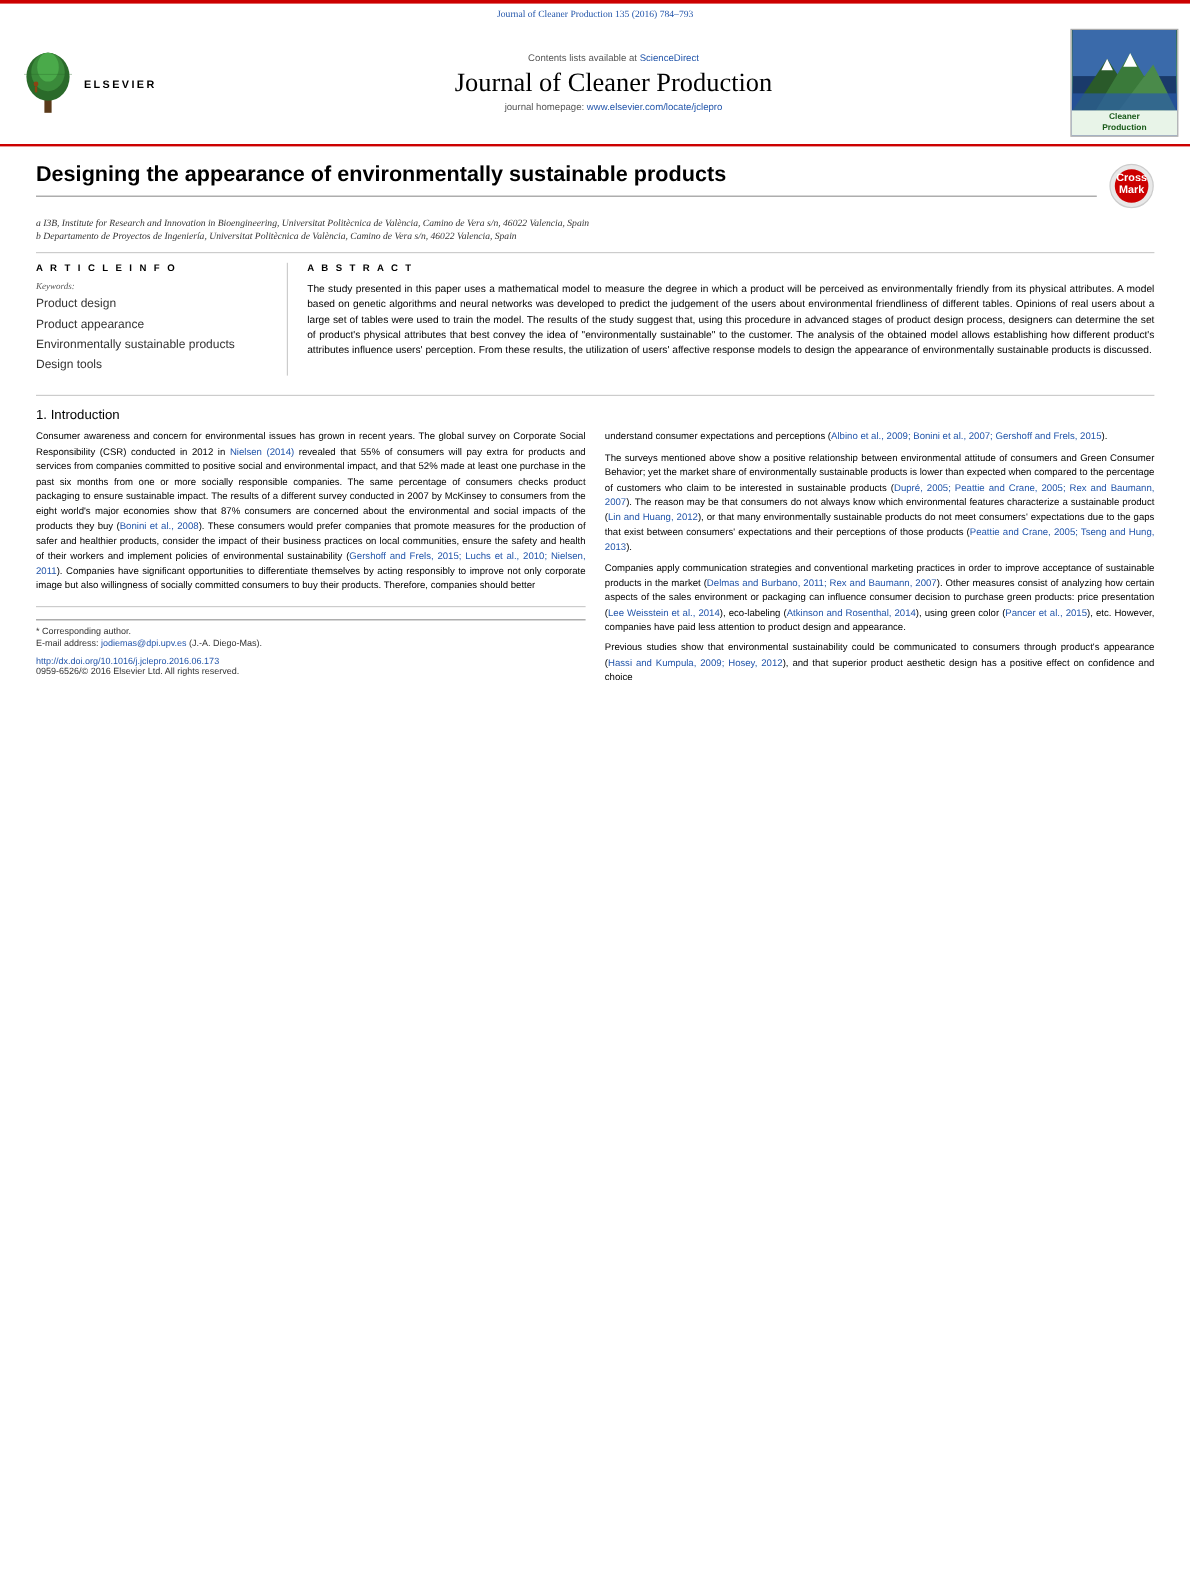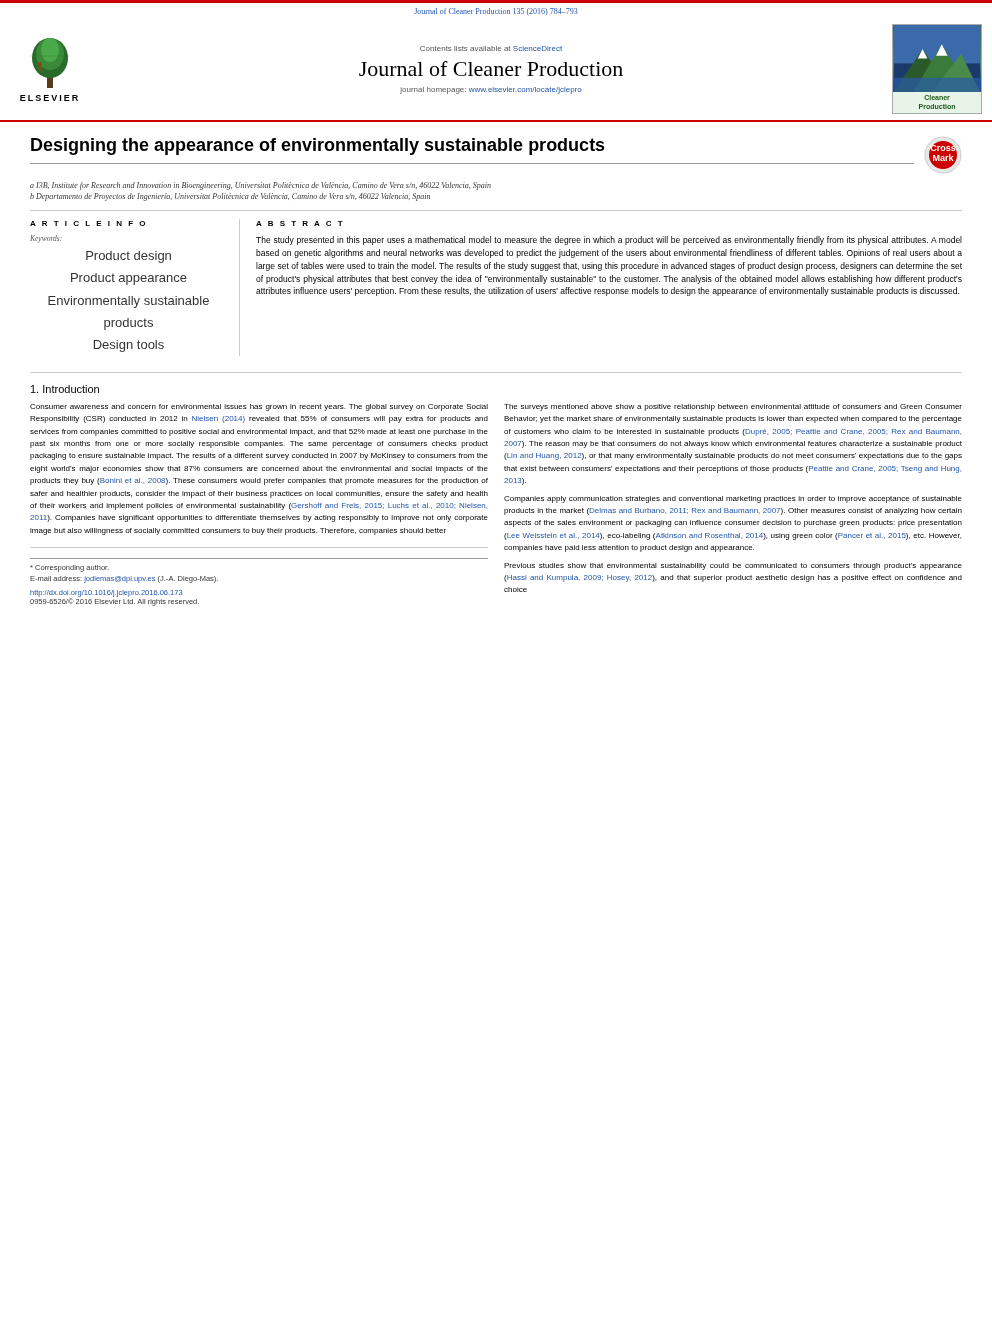--- a/index.html
+++ b/index.html
@@ -24,21 +24,21 @@
       margin-bottom: 2px;
     }
     .header-inner {
       display: flex;
       align-items: center;
       padding: 6px 10px;
       gap: 8px;
     }
     .elsevier-logo {
       display: flex;
-      flex-direction: column;
+      flex-direction: row;
       align-items: center;
       min-width: 80px;
     }
     .elsevier-tree {
       width: 60px;
       height: 55px;
     }
     .elsevier-text {
       font-size: 9px;
       font-weight: bold;
@@ -170,25 +170,24 @@
     .info-date {
       font-size: 7.5px;
       color: #333;
       line-height: 1.5;
       font-family: Arial, sans-serif;
     }
     .keywords-block {
       margin-top: 6px;
     }
     .keyword-item {
-      font-size: 13px;
+      font-size: 10px;
       color: #333;
       line-height: 1.7;
       font-family: Arial, sans-serif;
-      text-align: center;
     }
 
     
     .abstract-text {
       font-size: 8.5px;
       line-height: 1.5;
       color: #000;
       text-align: justify;
       font-family: Arial, sans-serif;
       margin-bottom: 6px;
@@ -399,20 +398,23 @@
             <a class="footnote-link">jodiemas@dpi.upv.es</a>
             <span>(J.-A. Diego-Mas).</span>
           </div>
           <div class="doi-line">http://dx.doi.org/10.1016/j.jclepro.2016.06.173</div>
           <div class="issn-line">0959-6526/© 2016 Elsevier Ltd. All rights reserved.</div>
         </div>
       </div>
 
       <div class="body-col">
         <p class="body-text">
+          understand consumer expectations and perceptions (<span class="ref">Albino et al., 2009; Bonini et al., 2007; Gershoff and Frels, 2015</span>).
+        </p>
+        <p class="body-text">
           The surveys mentioned above show a positive relationship between environmental attitude of consumers and Green Consumer Behavior; yet the market share of environmentally sustainable products is lower than expected when compared to the percentage of customers who claim to be interested in sustainable products (<span class="ref">Dupré, 2005; Peattie and Crane, 2005; Rex and Baumann, 2007</span>). The reason may be that consumers do not always know which environmental features characterize a sustainable product (<span class="ref">Lin and Huang, 2012</span>), or that many environmentally sustainable products do not meet consumers' expectations due to the gaps that exist between consumers' expectations and their perceptions of those products (<span class="ref">Peattie and Crane, 2005; Tseng and Hung, 2013</span>).
         </p>
         <p class="body-text">
           Companies apply communication strategies and conventional marketing practices in order to improve acceptance of sustainable products in the market (<span class="ref">Delmas and Burbano, 2011; Rex and Baumann, 2007</span>). Other measures consist of analyzing how certain aspects of the sales environment or packaging can influence consumer decision to purchase green products: price presentation (<span class="ref">Lee Weisstein et al., 2014</span>), eco-labeling (<span class="ref">Atkinson and Rosenthal, 2014</span>), using green color (<span class="ref">Pancer et al., 2015</span>), etc. However, companies have paid less attention to product design and appearance.
         </p>
         <p class="body-text">
           Previous studies show that environmental sustainability could be communicated to consumers through product's appearance (<span class="ref">Hassi and Kumpula, 2009; Hosey, 2012</span>), and that superior product aesthetic design has a positive effect on confidence and choice
         </p>
       </div>
     </div>

